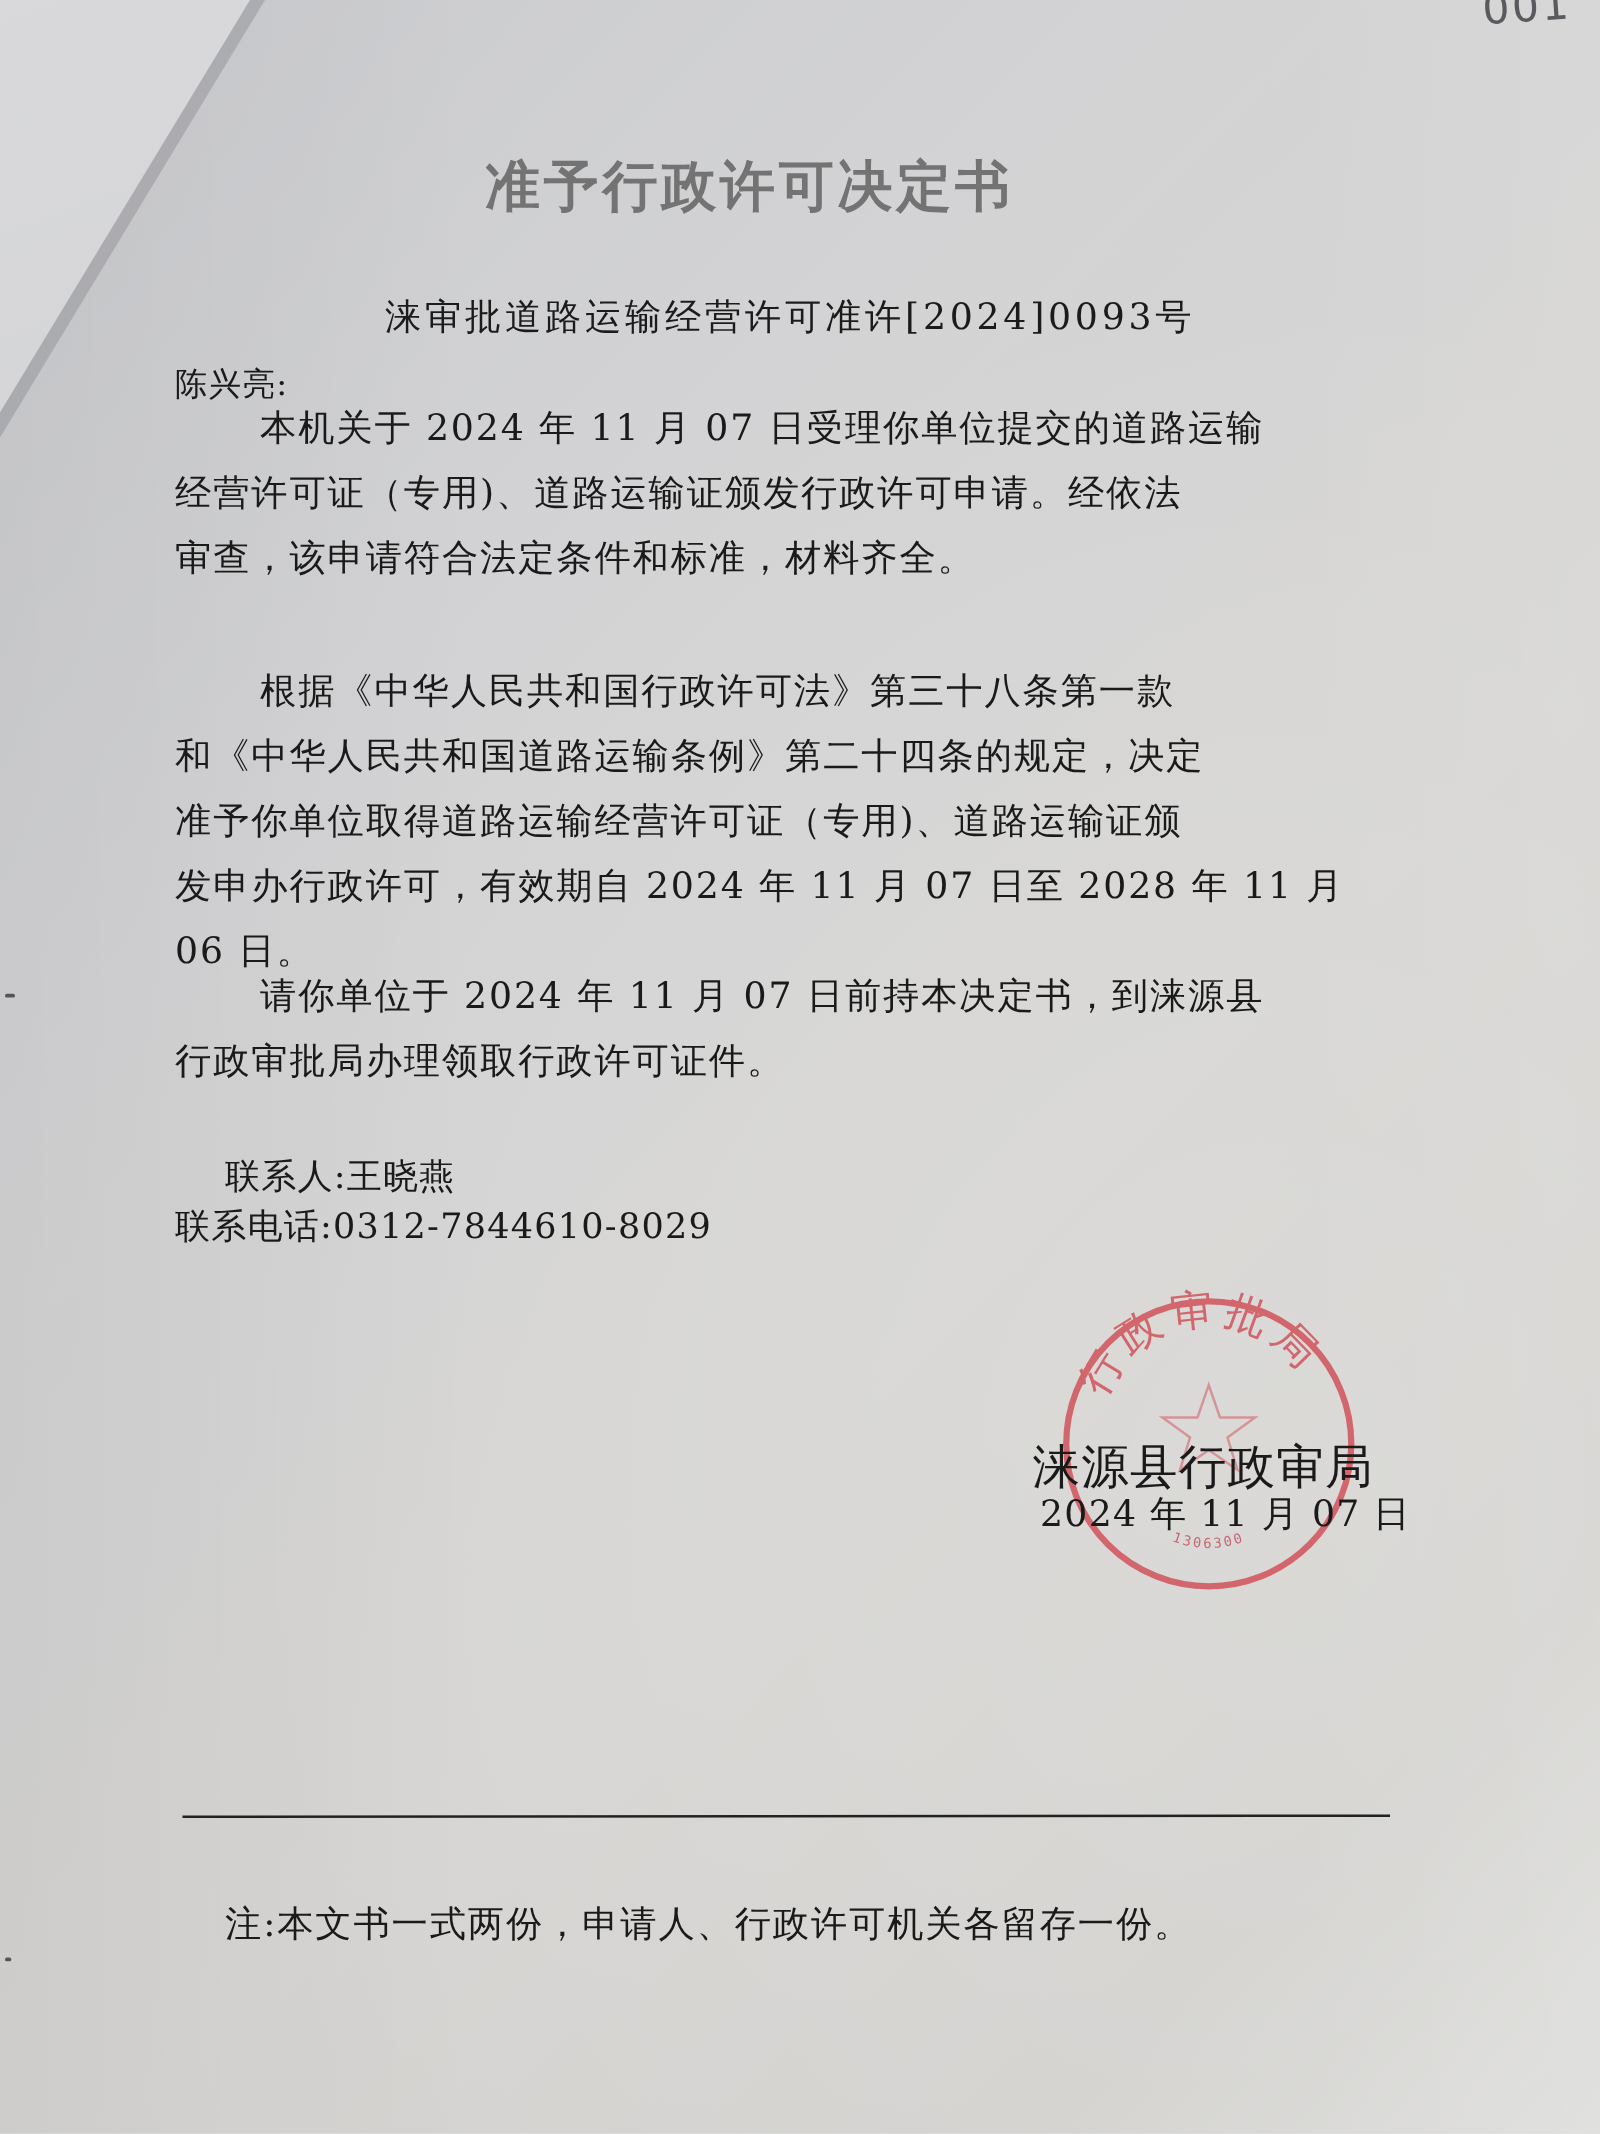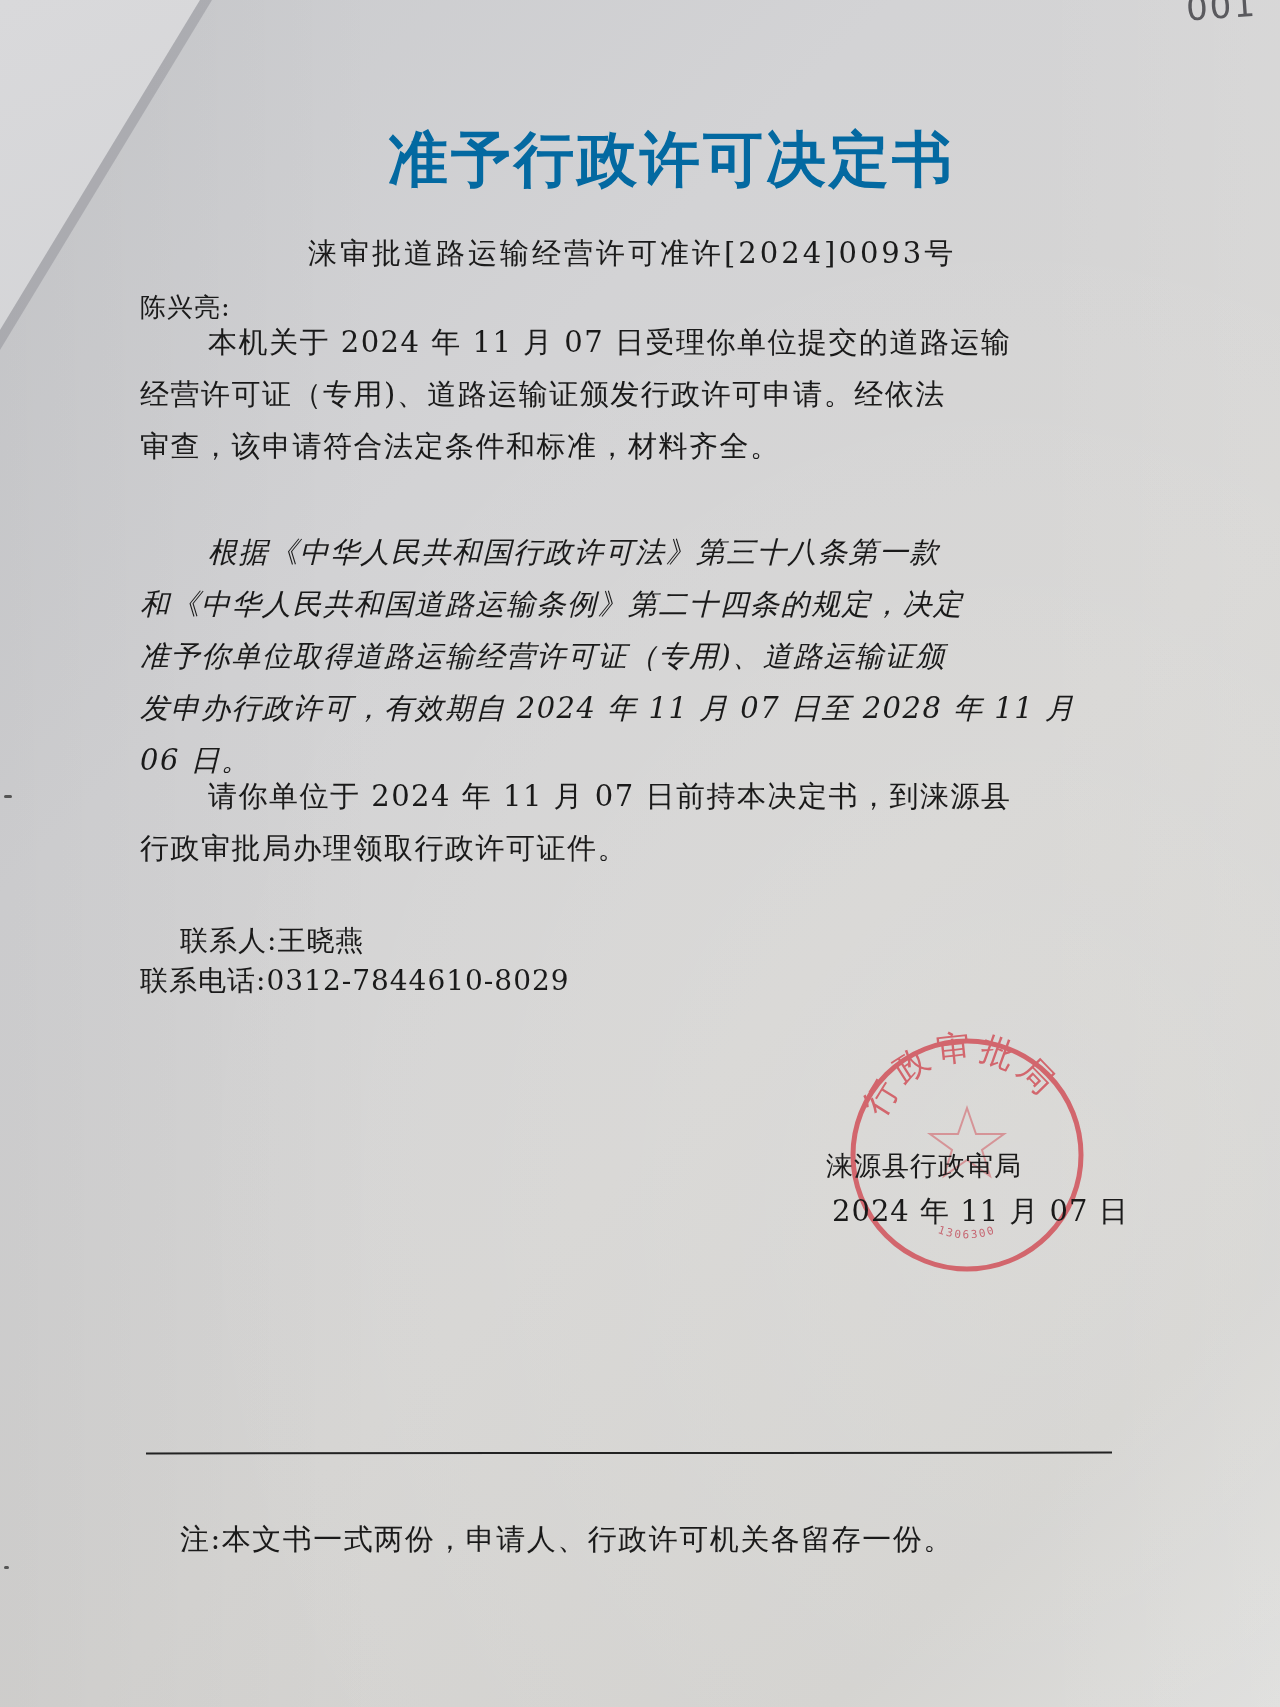--- a/index.html
+++ b/index.html
@@ -57,25 +57,25 @@
       font-family: "DejaVu Sans", sans-serif;
       font-size: 34px;
       color: #5a5a5e;
       transform: rotate(-4deg);
       letter-spacing: 2px;
     }
     .title {
       position: absolute;
       left: 388px;
       top: 120px;
-      font-size: 60px;
+      font-size: 44px;
       font-weight: bold;
       letter-spacing: 3px;
       font-family: "DejaVu Sans", sans-serif;
-      color: #0369a1;
+      color: #737373;
     }
     .doc-number {
       position: absolute;
       left: 308px;
       top: 222px;
       font-size: 29px;
       letter-spacing: 3px;
       color: #1b1b1b;
       margin-top: 12px;
     }
@@ -95,37 +95,37 @@
       letter-spacing: 1.5px;
     }
     .para .line {
       display: block;
       white-space: nowrap;
     }
     .para .indent {
       padding-left: 68px;
     }
     .p1 { top: 316px; }
-    .p2 { top: 526px; font-style: italic; }
+    .p2 { top: 526px; }
     .p3 { top: 770px; }
     .contact {
       position: absolute;
       left: 140px;
       font-size: 28px;
       letter-spacing: 1px;
       white-space: nowrap;
     }
     .contact-person { top: 922px; margin-left: 40px; }
     .contact-phone { top: 962px; }
     .contact-address { top: 1010px; }
     .signature {
       position: absolute;
       left: 826px;
       top: 1148px;
-      font-size: 27px;
+      font-size: 38px;
       letter-spacing: 1px;
       z-index: 5;
       white-space: nowrap;
     }
     .sign-date {
       position: absolute;
       left: 832px;
       top: 1192px;
       font-size: 29px;
       letter-spacing: 1px;

